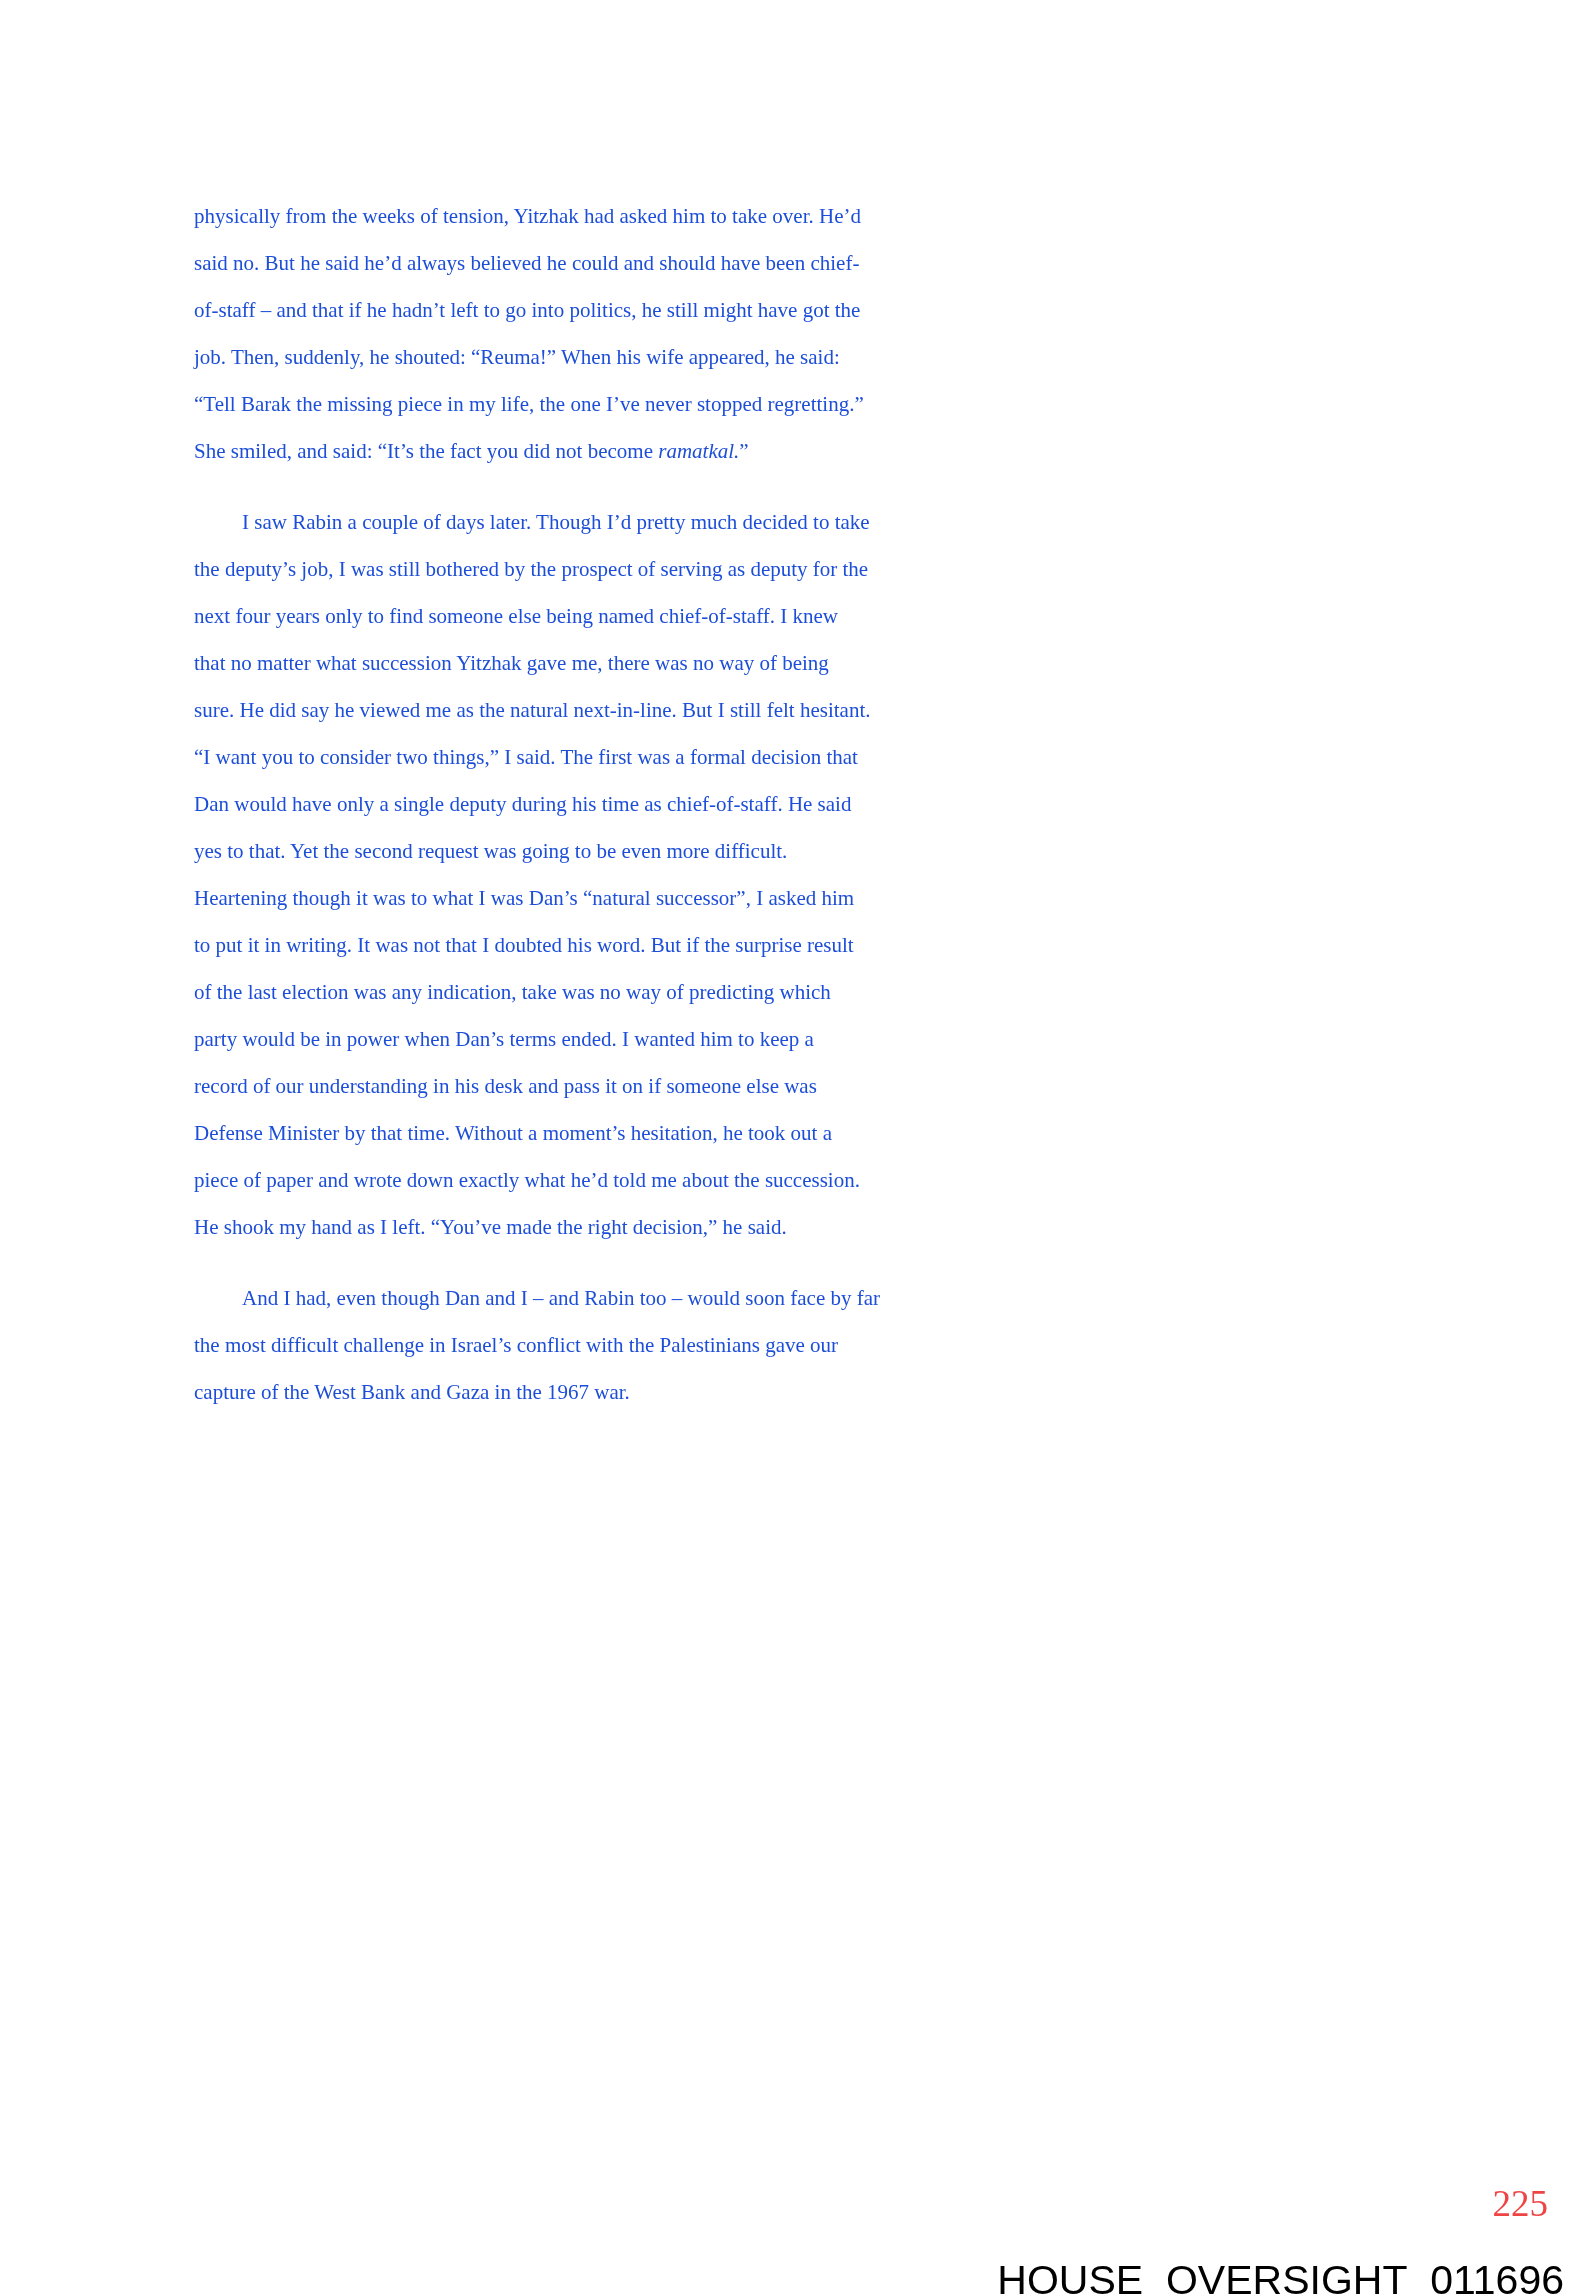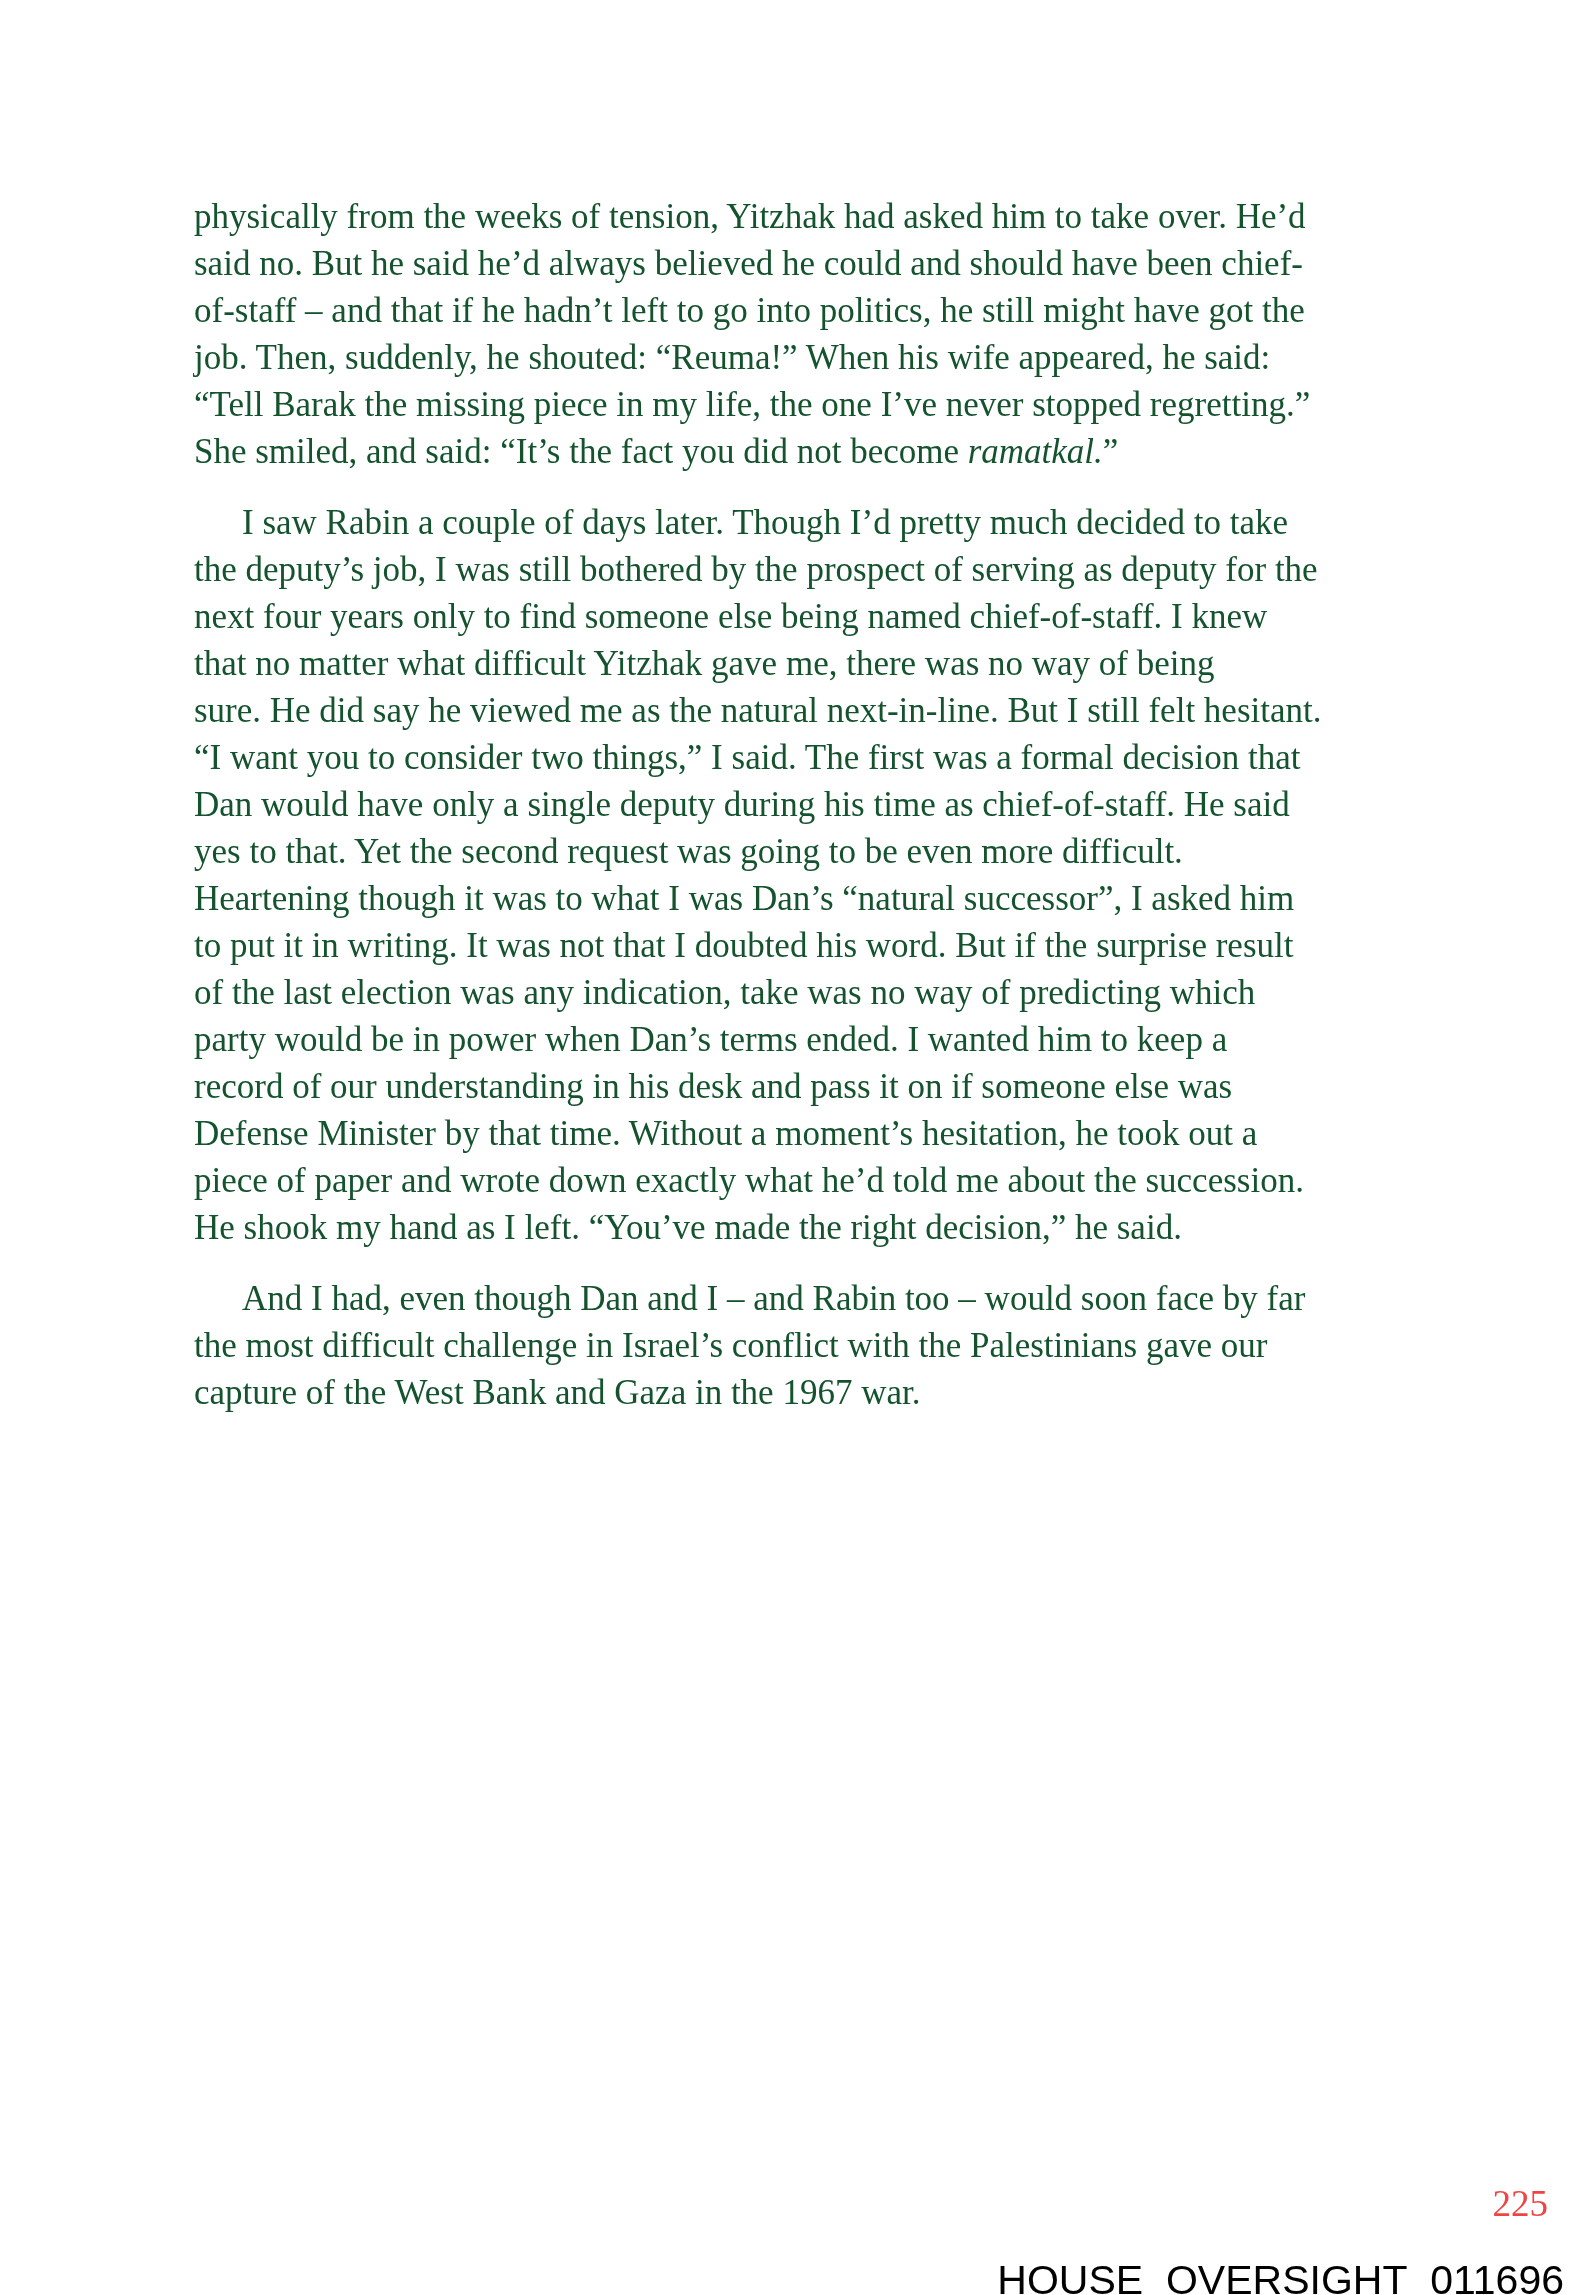--- a/index.html
+++ b/index.html
@@ -14,23 +14,23 @@
     background: #ffffff;
     overflow: hidden;
     color: #000000;
   }
   .text-block {
     position: absolute;
     left: 194px;
     top: 193px;
     width: 1223px;
     font-family: "Liberation Serif", "DejaVu Serif", serif;
-    font-size: 35px;
+    font-size: 21px;
     line-height: 47px;
-    color: #14532d;
+    color: #1d4ed8;
   }
   .paragraph { margin: 0; }
   .paragraph.spaced { margin-top: 24px; }
   .line { white-space: nowrap; }
   .line.indent { text-indent: 48px; }
   .italic { font-style: italic; text-align: right; }
   .page-number {
     position: absolute;
     top: 2185px;
     right: 43px;
@@ -59,21 +59,21 @@
         <div class="line"><span>said no. But he said he’d always believed he could and should have been chief-</span></div>
         <div class="line"><span>of-staff – and that if he hadn’t left to go into politics, he still might have got the</span></div>
         <div class="line"><span>job. Then, suddenly, he shouted: “Reuma!” When his wife appeared, he said:</span></div>
         <div class="line"><span>“Tell Barak the missing piece in my life, the one I’ve never stopped regretting.”</span></div>
         <div class="line"><span>She smiled, and said: “It’s the fact you did not become </span><span class="italic">ramatkal.</span><span>”</span></div>
       </div>
       <div class="paragraph spaced">
         <div class="line indent"><span>I saw Rabin a couple of days later. Though I’d pretty much decided to take</span></div>
         <div class="line"><span>the deputy’s job, I was still bothered by the prospect of serving as deputy for the</span></div>
         <div class="line"><span>next four years only to find someone else being named chief-of-staff. I knew</span></div>
-        <div class="line"><span>that no matter what difficult Yitzhak gave me, there was no way of being</span></div>
+        <div class="line"><span>that no matter what succession Yitzhak gave me, there was no way of being</span></div>
         <div class="line"><span>sure. He did say he viewed me as the natural next-in-line. But I still felt hesitant.</span></div>
         <div class="line"><span>“I want you to consider two things,” I said. The first was a formal decision that</span></div>
         <div class="line"><span>Dan would have only a single deputy during his time as chief-of-staff. He said</span></div>
         <div class="line"><span>yes to that. Yet the second request was going to be even more difficult.</span></div>
         <div class="line"><span>Heartening though it was to what I was Dan’s “natural successor”, I asked him</span></div>
         <div class="line"><span>to put it in writing. It was not that I doubted his word. But if the surprise result</span></div>
         <div class="line"><span>of the last election was any indication, take was no way of predicting which</span></div>
         <div class="line"><span>party would be in power when Dan’s terms ended. I wanted him to keep a</span></div>
         <div class="line"><span>record of our understanding in his desk and pass it on if someone else was</span></div>
         <div class="line"><span>Defense Minister by that time. Without a moment’s hesitation, he took out a</span></div>

